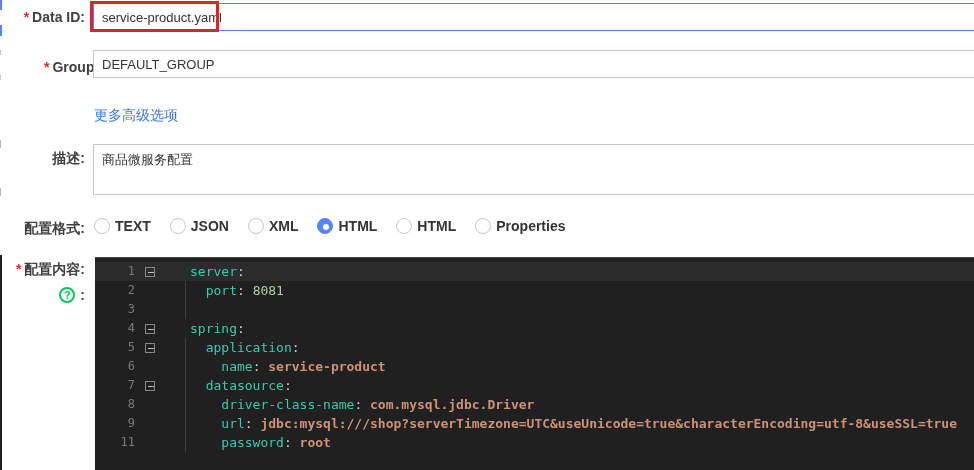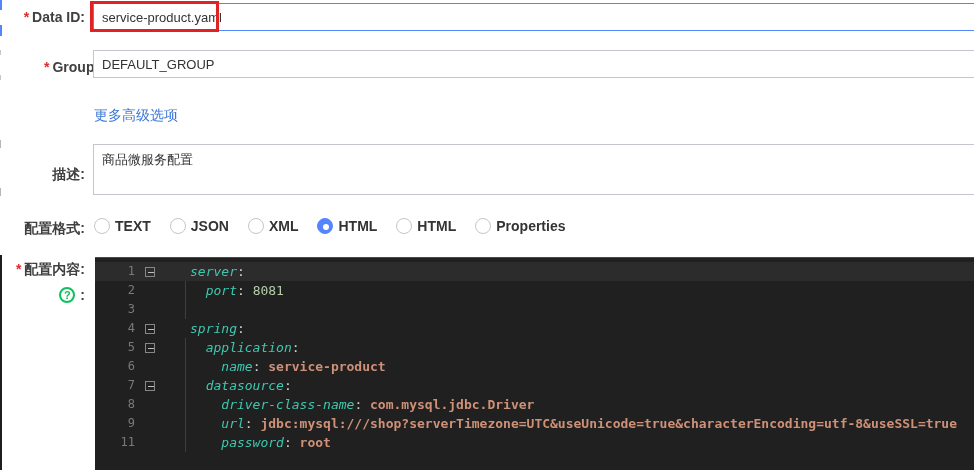--- a/index.html
+++ b/index.html
@@ -16,21 +16,21 @@
   .edge-gray3 { top:140px; width:1px; height:8px; background:#b5b5bd; }
   .edge-gray4 { top:188px; width:1px; height:8px; background:#b5b5bd; }
   .edge-dark  { top:255px; width:2px; height:215px; background:#1e1e1e; }
 
   
   .flabel { position:absolute; left:0; width:85px; text-align:right;
             font-size:14px; font-weight:bold; color:#404040; white-space:nowrap; }
   .req { color:#e02b2b; margin-right:3px; font-weight:bold; }
   .lbl-dataid { top:9px; }
   .lbl-group  { top:59px;padding-left:44px; }
-  .lbl-desc   { top:150px;margin-top:16px; }
+  .lbl-desc   { top:150px; }
   .lbl-format { top:220px; }
   .lbl-content{ top:261px; }
   .help-row { position:absolute; top:287px; left:0; width:85px; display:flex;
               justify-content:flex-end; align-items:center; gap:5px; }
   .help-icon { width:16px; height:16px; border:2px solid var(--c-help); border-radius:50%;
                color:var(--c-help); font-size:11px; font-weight:bold; line-height:12px;
                text-align:center; display:inline-block; }
   .help-colon { font-size:14px; font-weight:bold; color:#404040; }
 
   
@@ -68,21 +68,21 @@
   .ed-num { width:40px; text-align:right; color:var(--c-ednum); flex:0 0 40px;
             font-size:12px; user-select:none; }
   .ed-fold { width:18px; margin-left:6px; flex:0 0 18px; display:flex;
              align-items:center; justify-content:center; }
   .fold-box { width:10px; height:10px; border:1px solid #878787; position:relative;
               background:transparent; cursor:pointer; }
   .fold-box::after { content:""; position:absolute; left:2px; top:4px; width:6px;
               height:1px; background:#bdbdbd; }
   .ed-code { position:relative; padding-left:31px; flex:1; }
   .guide { position:absolute; left:26px; top:0; bottom:0; width:1px; background:#3e3e3e; }
-  .tk-key { color:var(--c-edkey);font-style:italic; }
+  .tk-key { color:var(--c-edkey); }
   .tk-p   { color:var(--c-edpunct); }
   .tk-str { color:var(--c-edstr);font-weight:bold; }
   .tk-num { color:var(--c-ednumtok);margin-top:24px; }
 </style>
 </head>
 <body>
 
 <div class="page">
 
   <div class="edge edge-blue1"></div>

